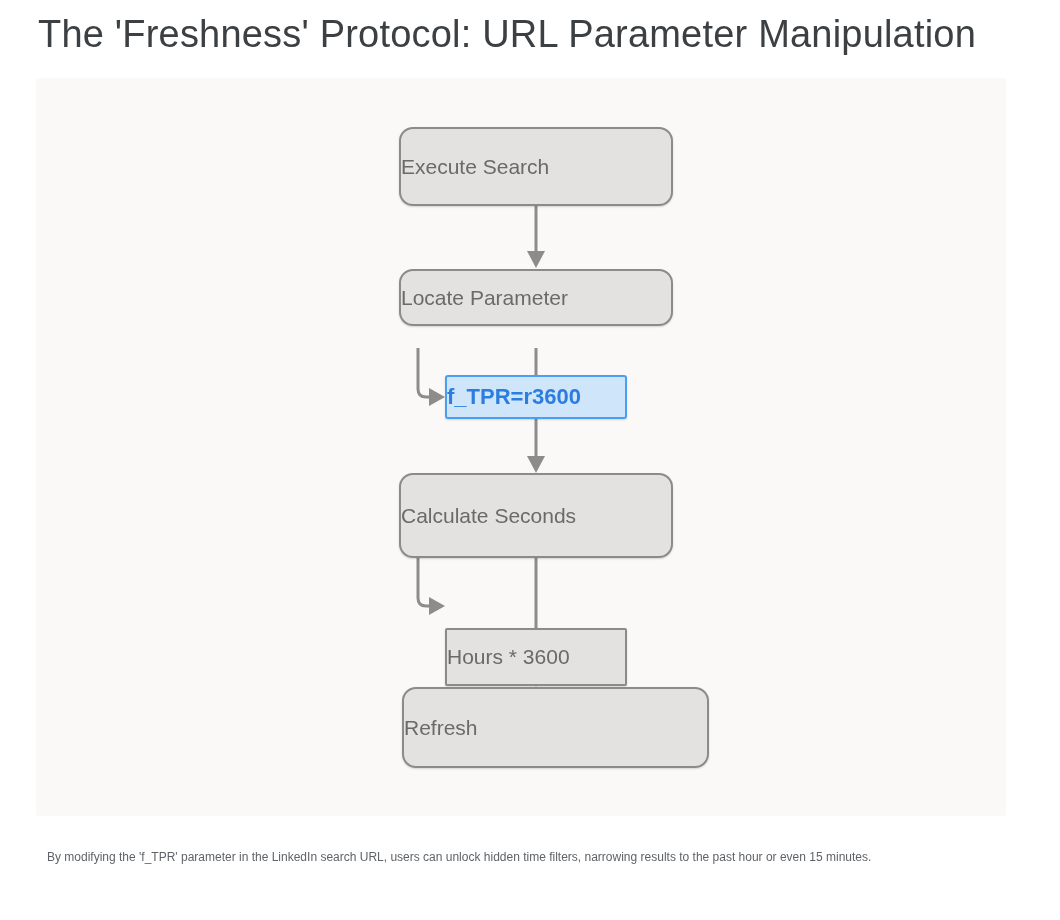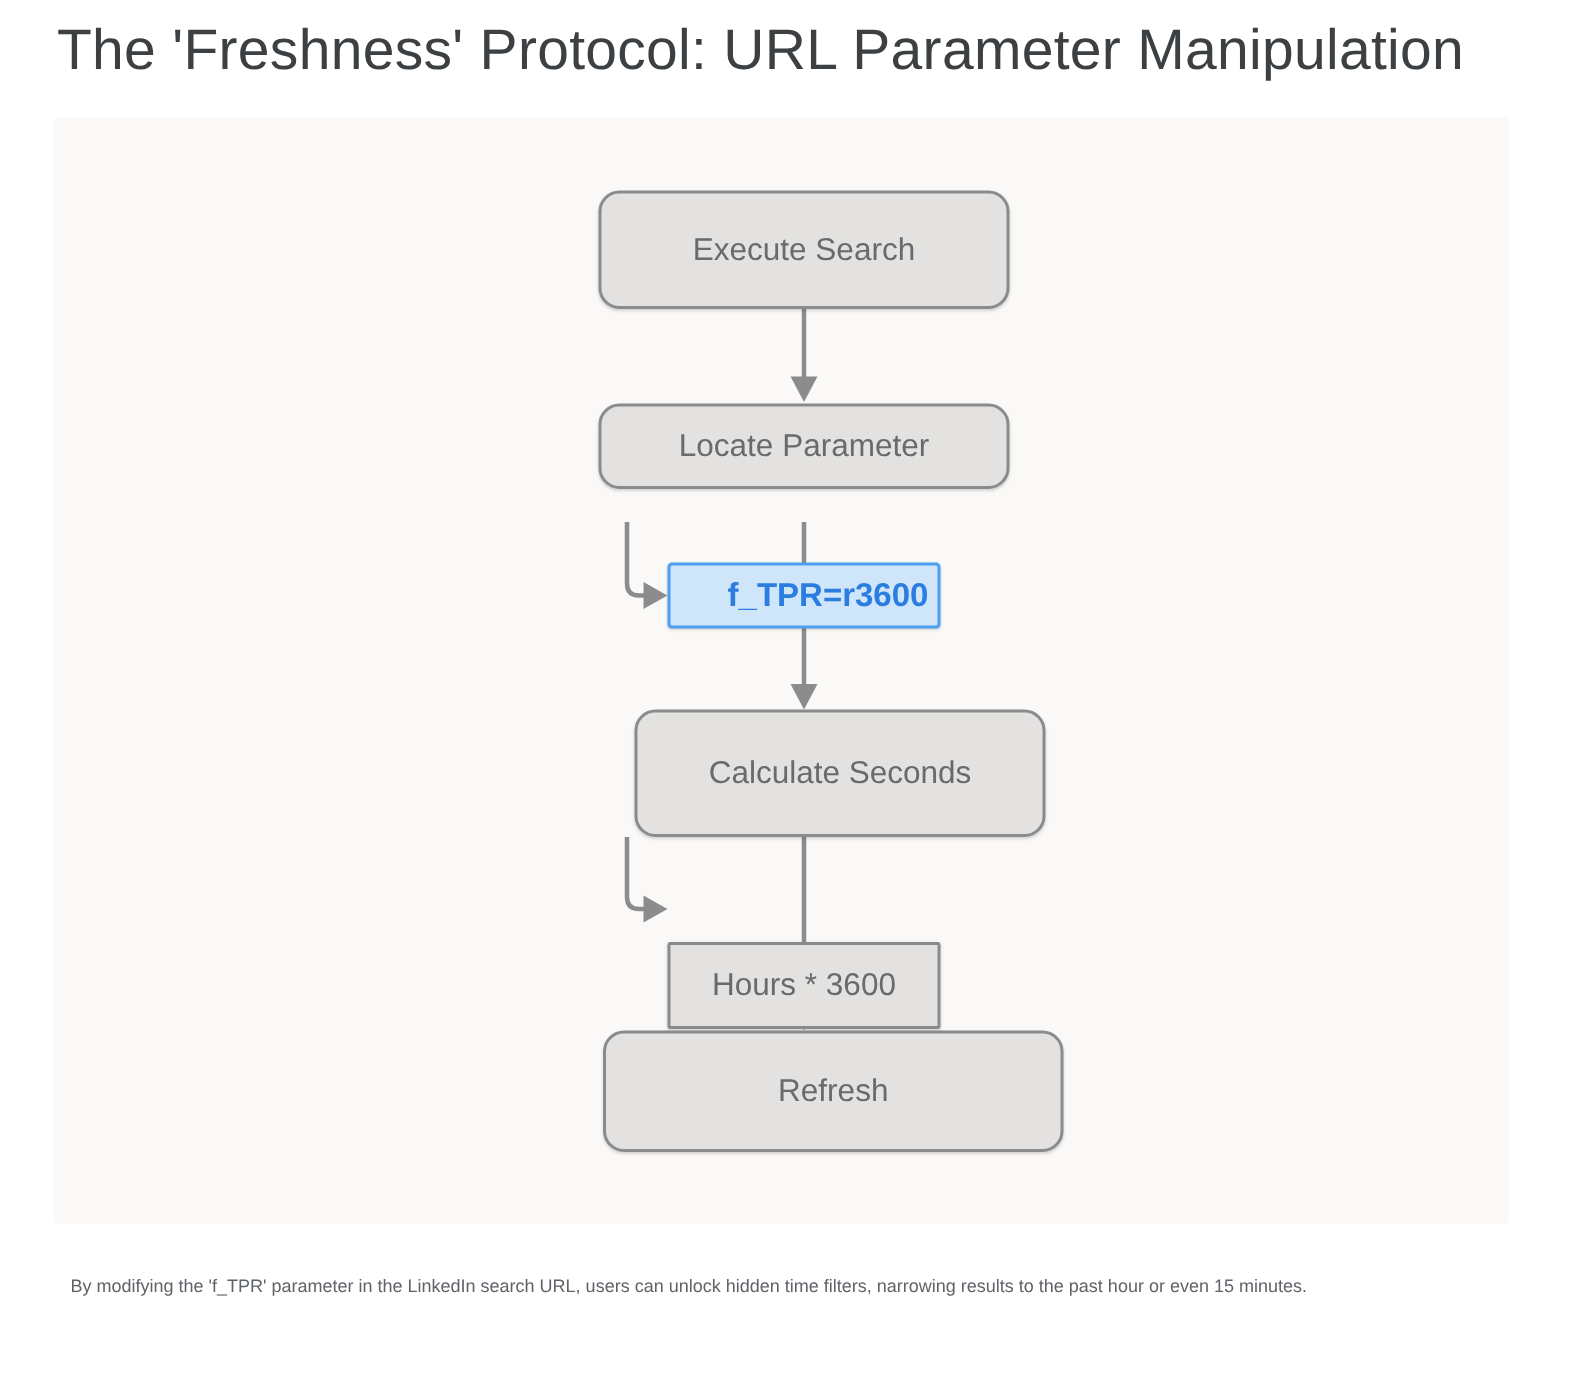--- a/index.html
+++ b/index.html
@@ -29,41 +29,41 @@
     position: absolute;
     left: 0; top: 0;
     width: 1060px; height: 920px;
     z-index: 1;
   }
   .node {
     position: absolute;
     z-index: 2;
     display: flex;
     align-items: center;
-    justify-content: center;
+    justify-content: flex-start;
     background: var(--node-fill, #e3e2e1);
     border: 2px solid var(--node-border, #8b8b8b);
     color: var(--node-text, #6a6a6a);
     font-size: 21px;
     box-shadow: 0 1px 2px rgba(0,0,0,0.15);
   }
   .node.rounded { border-radius: 14px; }
   .node.square  { border-radius: 2px; }
   .node.highlight {
     background: var(--highlight-fill, #cfe5fa);
     border: 2px solid var(--highlight-border, #4a9ff0);
     color: var(--highlight-text, #2b7de0);
     font-weight: bold;
     font-size: 22px;
     border-radius: 3px;
   }
   #node-execute-search    { left: 399px; top: 127px; width: 274px; height: 79px; }
   #node-locate-parameter  { left: 399px; top: 269px; width: 274px; height: 57px; }
-  #node-f-tpr-param       { left: 445px; top: 375px; width: 182px; height: 44px; padding-left: 32px; }
-  #node-calculate-seconds { left: 423px; top: 473px; width: 274px; height: 85px; }
+  #node-f-tpr-param       { left: 445px; top: 375px; width: 182px; height: 44px; }
+  #node-calculate-seconds { left: 399px; top: 473px; width: 274px; height: 85px; }
   #node-hours-formula     { left: 445px; top: 581px; width: 182px; height: 58px; margin-top: 47px; }
   #node-refresh           { left: 402px; top: 687px; width: 307px; height: 81px; }
   .caption {
     position: absolute;
     left: 47px; top: 844px;
     width: 962px;
     font-size: 12px;
     line-height: 26px;
     color: var(--caption-text, #5f6368);
   }

